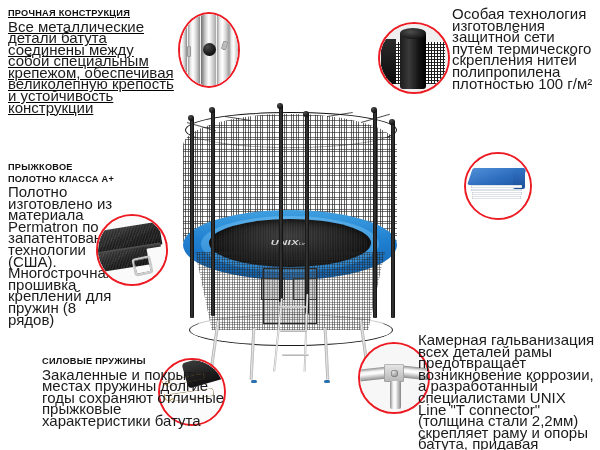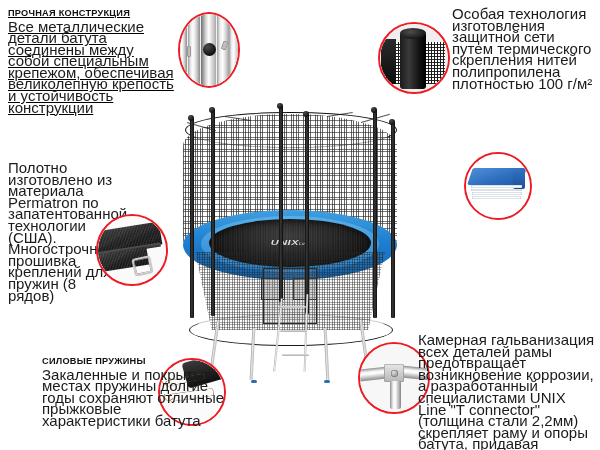--- a/index.html
+++ b/index.html
@@ -354,20 +354,21 @@
       <div class="net-flap" style="left:2%; top:22%; width:22%; height:66%;"></div>
       <div class="net-roll" style="left:30%; top:12%; width:38%; height:84%; border-radius:3px;"></div>
       <div class="net-roll-top" style="left:30%; top:6%; width:38%; height:16%;"></div>
     </div>
   </div>
   <div class="feature" style="left:452px; top:8px; width:144px;">
     <p class="f-body">Особая технология изготовления защитной сети путем термического скрепления нитей полипропилена плотностью 100 г/м²</p>
   </div>
 
   <div class="feature" style="left:8px; top:162px; width:112px;">
+    <p class="f-title">ПРЫЖКОВОЕ ПОЛОТНО КЛАССА А+</p>
     <p class="f-body">Полотно изготовлено из материала Permatron по запатентованной технологии (США). Многострочная прошивка креплений для пружин (8 рядов)</p>
   </div>
   <div class="callout" style="left:96px; top:214px; width:72px; height:72px;">
     <div class="inner">
       <div class="mat-bg"></div>
       <div class="mat-slab" style="left:-12%; top:16%; width:104%; height:34%; transform:rotate(-9deg);"></div>
       <div class="mat-edge" style="left:-12%; top:47%; width:104%; height:6%; transform:rotate(-9deg);"></div>
       <div class="mat-slab" style="left:-12%; top:52%; width:86%; height:26%; transform:rotate(-9deg);"></div>
       <div class="mat-ring" style="left:52%; top:60%; width:22%; height:20%; transform:rotate(-12deg);"></div>
     </div>

